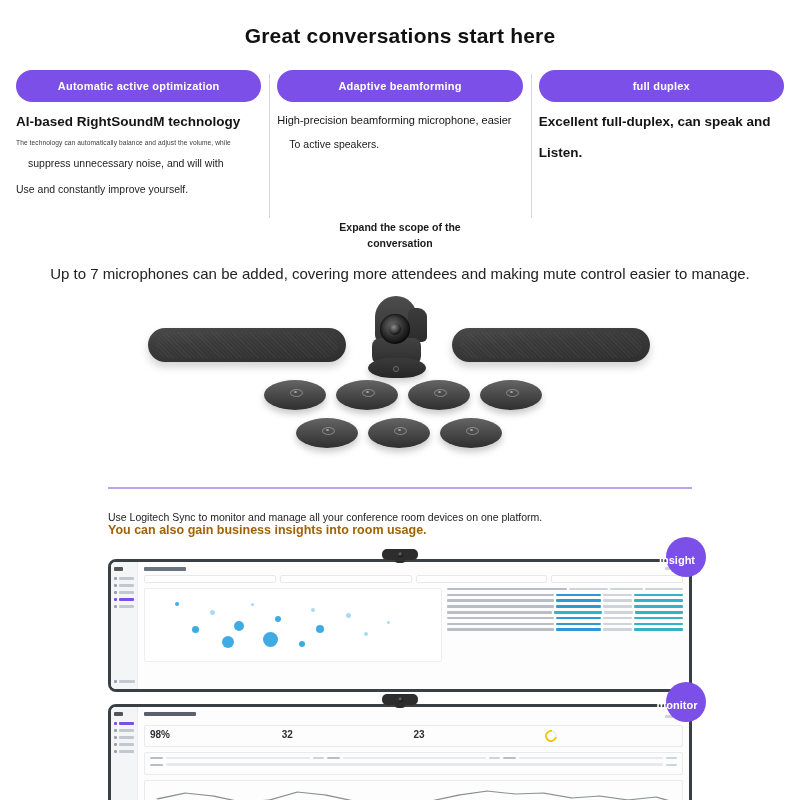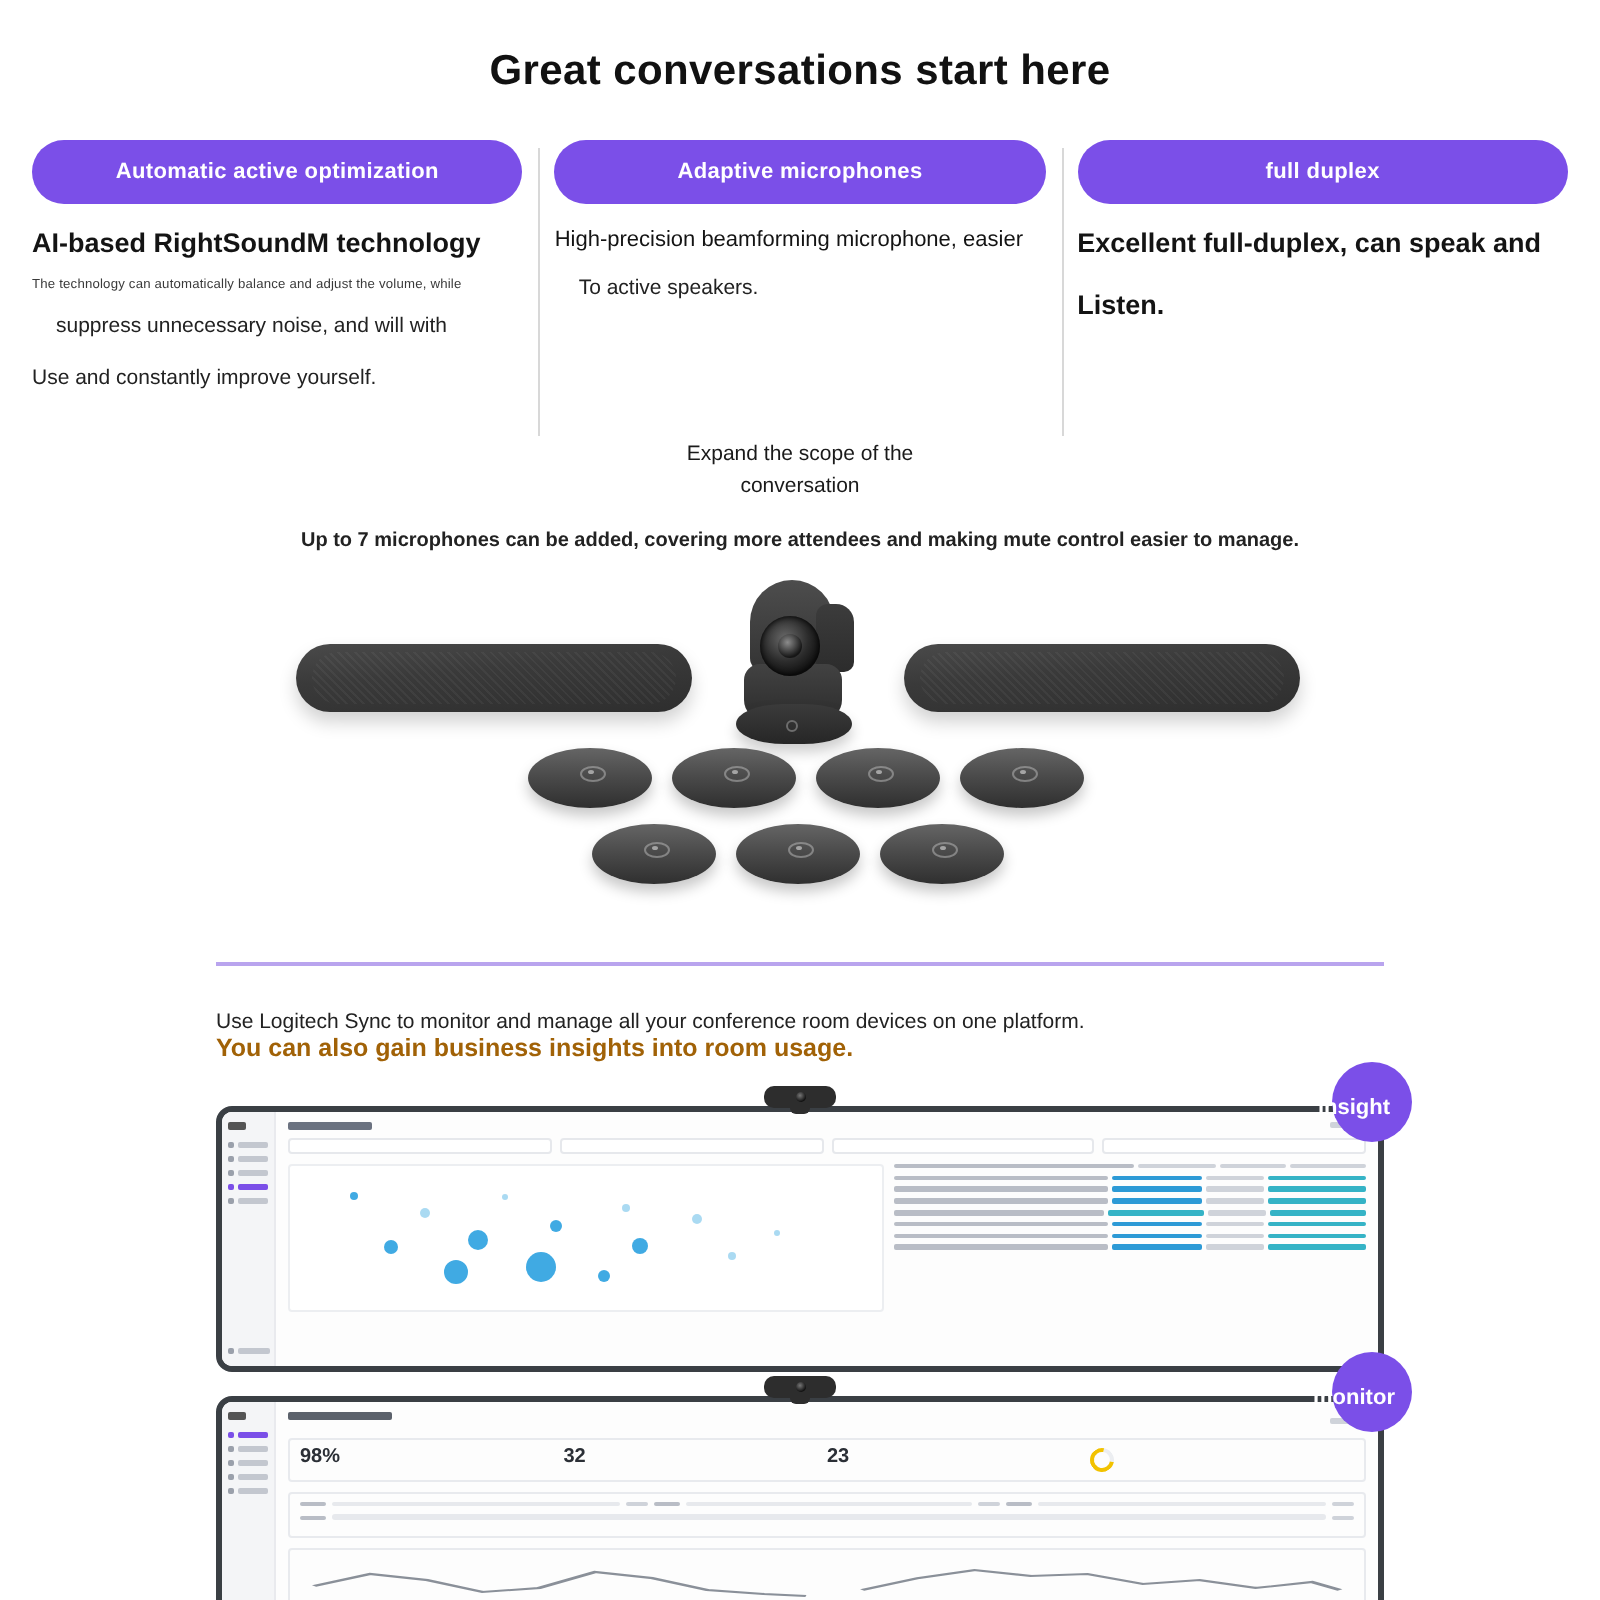--- a/index.html
+++ b/index.html
@@ -75,29 +75,28 @@
     margin-top: 6px;
     color: #222;
   }
   .sub-mid.indent1 { margin-left: 12px; }
   .sub-mid.indent0 { margin-left: 0; }
 
   
   .expand-wrap { margin-top: 20px; text-align: center; }
   .expand-title {
     font-size: 10.5px;
-    font-weight: 400;
+    font-weight: 700;
     line-height: 1.5;
     color: #1a1a1a;
   }
   .expand-desc {
-    font-size: 10px;
+    font-size: 15px;
     margin-top: 13px;
     color: #222;
-    font-weight: bold;
   }
 
   
   .hardware { position: relative; height: 185px; margin-top: 8px; }
 
   .soundbar {
     position: absolute;
     height: 34px;
     border-radius: 17px;
     background: linear-gradient(175deg,#4a4a4a 0%, #3a3a3a 40%, #2e2e2e 100%);
@@ -328,21 +327,21 @@
 
   <div class="feature-col">
     <button class="badge">Automatic active optimization</button>
     <div class="lead">AI-based RightSoundM technology</div>
     <div class="sub-tiny">The technology can automatically balance and adjust the volume, while</div>
     <div class="sub-mid indent1">suppress unnecessary noise, and will with</div>
     <div class="sub-mid indent0">Use and constantly improve yourself.</div>
   </div>
 
   <div class="feature-col">
-    <button class="badge">Adaptive microphones</button>
+    <button class="badge">Adaptive beamforming</button>
     <div class="lead small">High-precision beamforming microphone, easier</div>
     <div class="sub-mid indent1">To active speakers.</div>
   </div>
 
   <div class="feature-col">
     <button class="badge">full duplex</button>
     <div class="lead">Excellent full-duplex, can speak and</div>
     <div class="lead">Listen.</div>
   </div>
 

